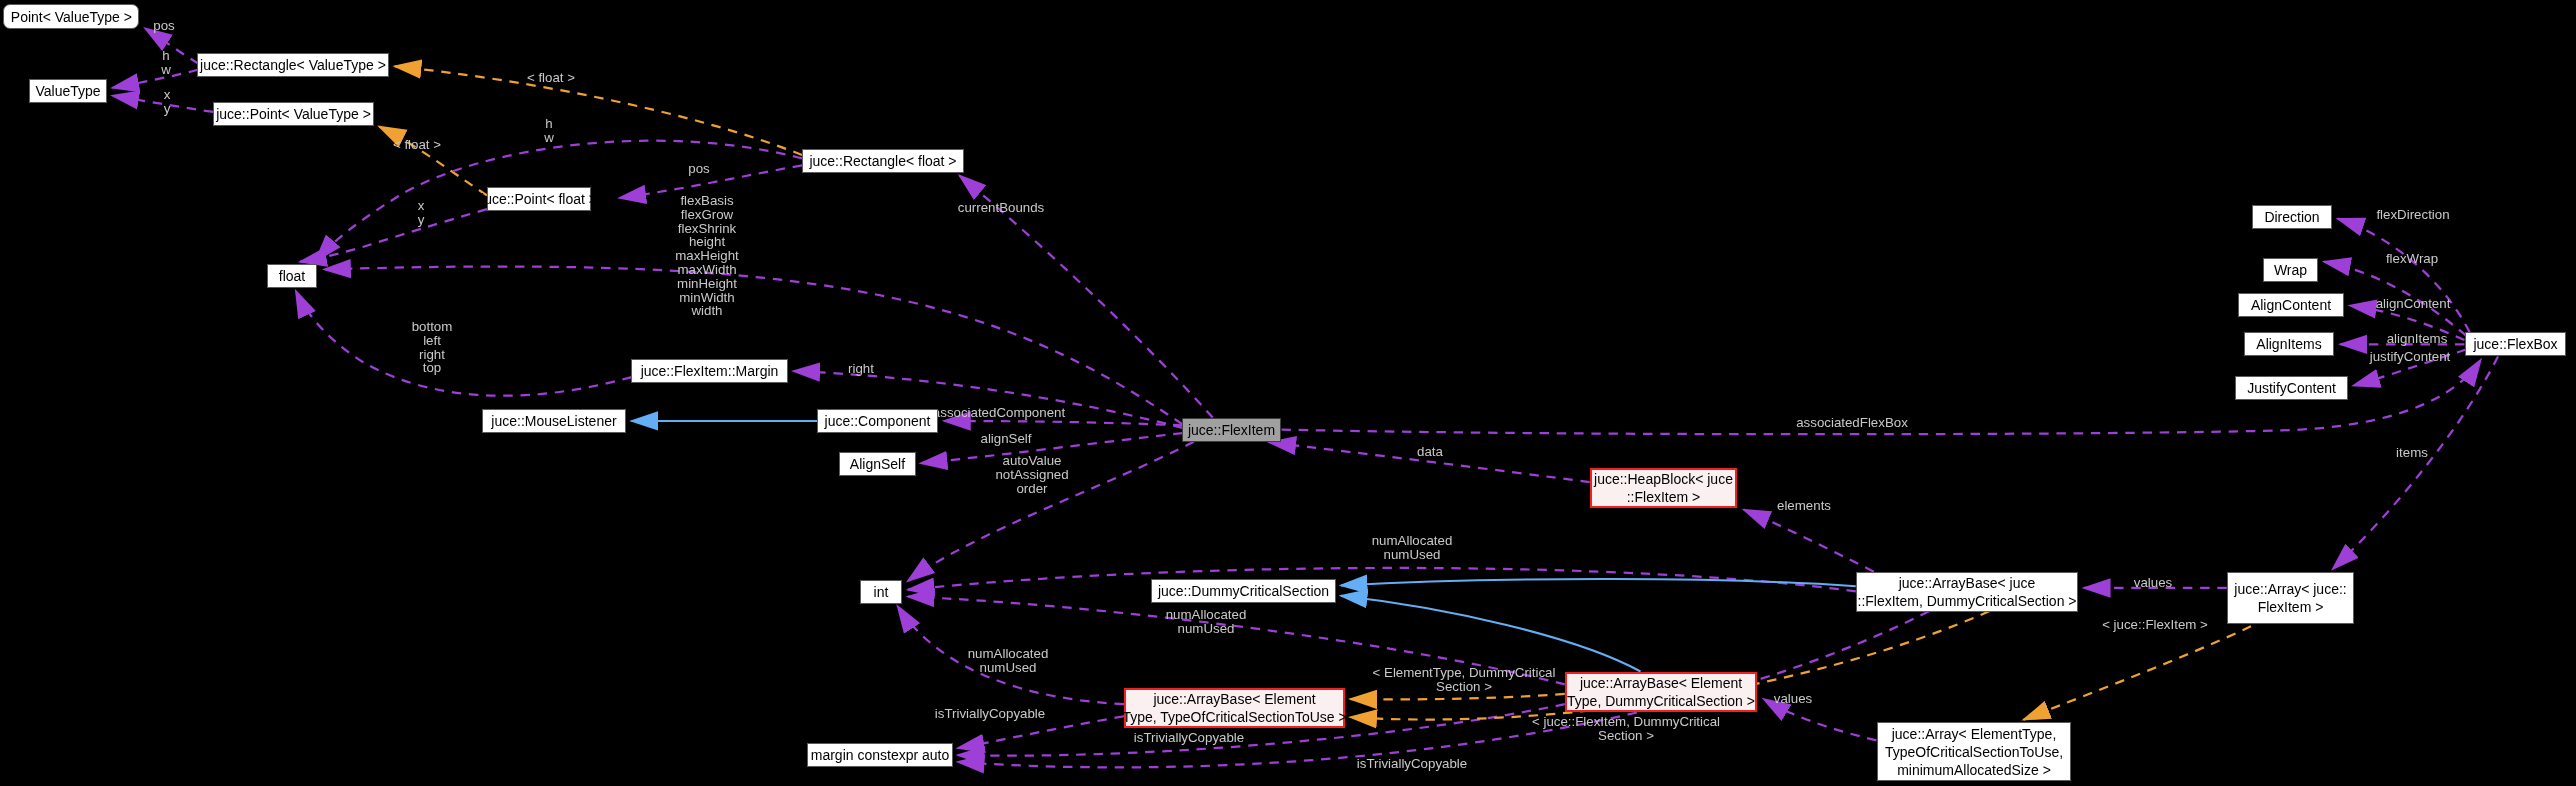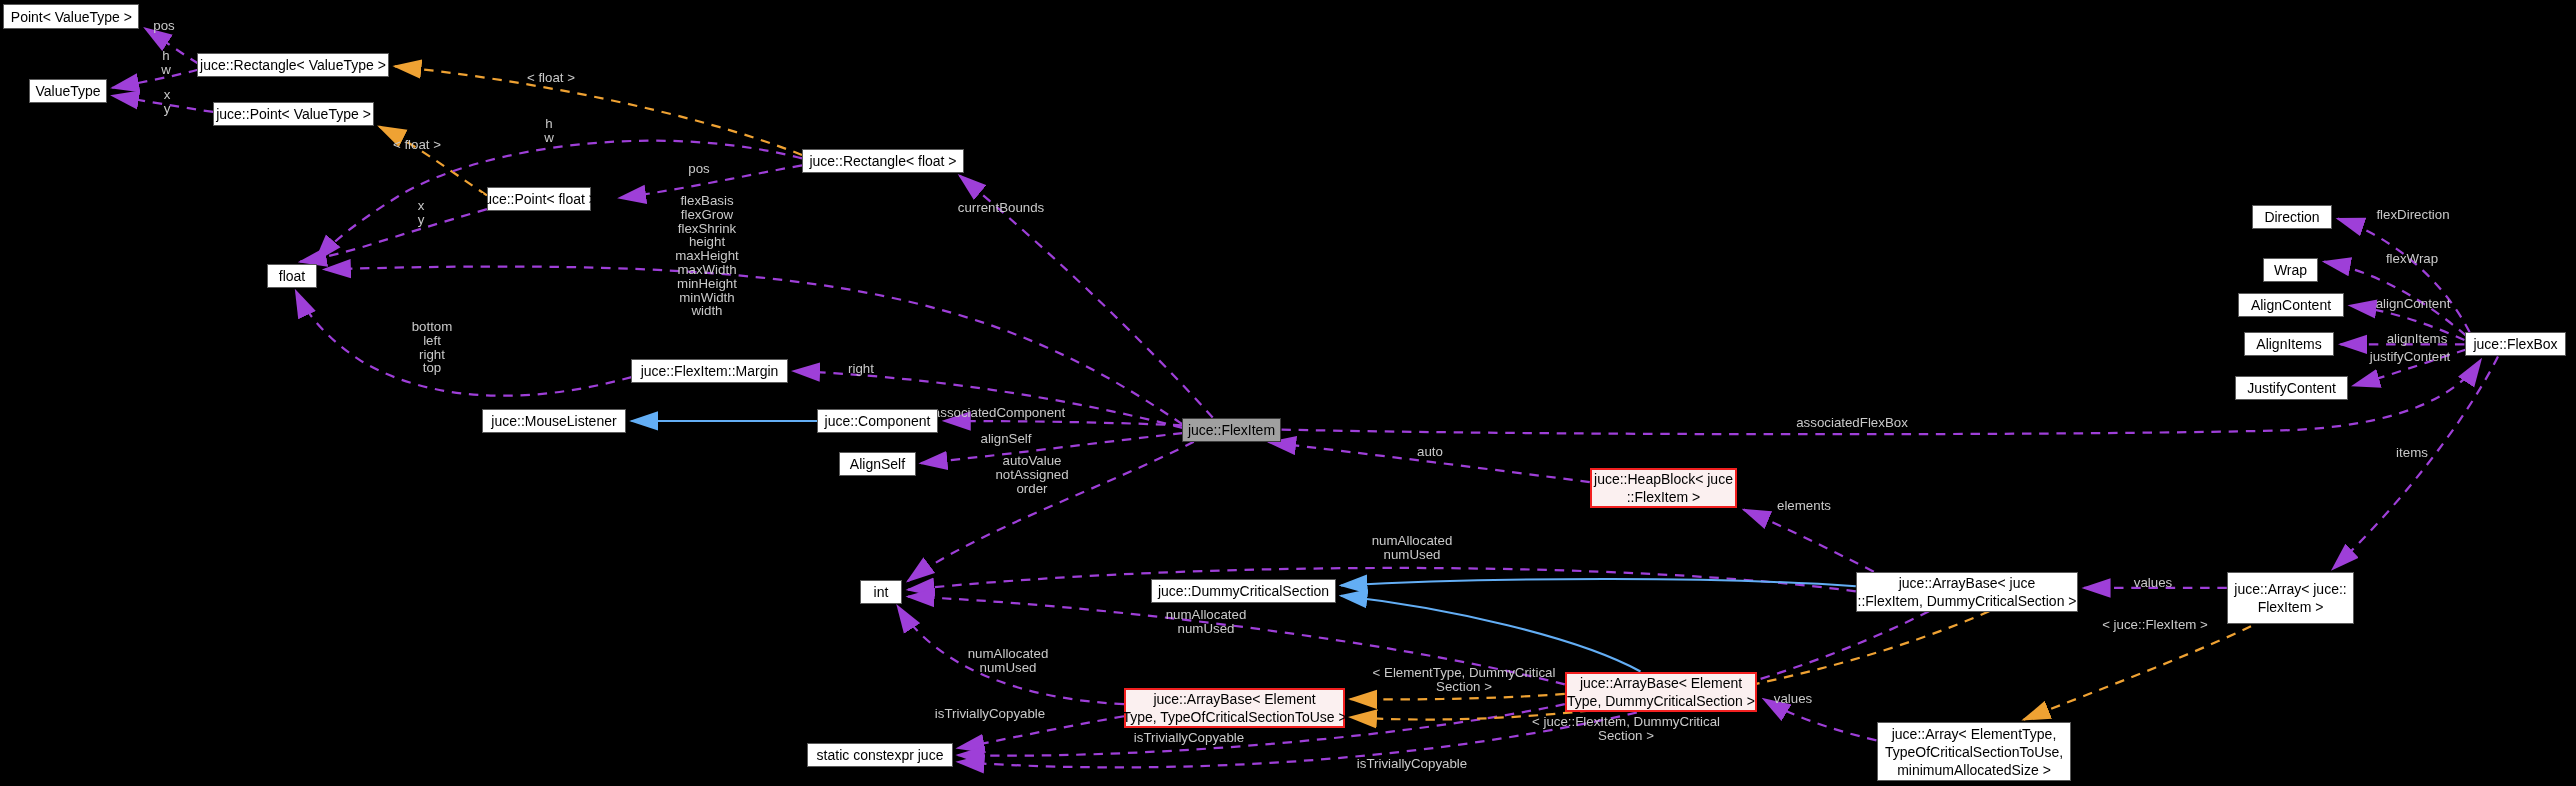--- a/index.html
+++ b/index.html
@@ -105,21 +105,21 @@
     <div class="elabel" style="left: 861px; top: 369px;">right</div>
     <div class="elabel" style="left: 999px; top: 413px;">associatedComponent</div>
     <div class="elabel" style="left: 1006px; top: 439px;">alignSelf</div>
     <div class="elabel" style="left: 1032px; top: 475px;">autoValue
 notAssigned
 order</div>
     <div class="elabel" style="left: 432px; top: 348px;">bottom
 left
 right
 top</div>
-    <div class="elabel" style="left: 1430px; top: 452px;">auto</div>
+    <div class="elabel" style="left: 1430px; top: 452px;">data</div>
     <div class="elabel" style="left: 1852px; top: 423px;">associatedFlexBox</div>
     <div class="elabel" style="left: 1804px; top: 506px;">elements</div>
     <div class="elabel" style="left: 1412px; top: 548px;">numAllocated
 numUsed</div>
     <div class="elabel" style="left: 2153px; top: 583px;">values</div>
     <div class="elabel" style="left: 2412px; top: 453px;">items</div>
     <div class="elabel" style="left: 2413px; top: 215px;">flexDirection</div>
     <div class="elabel" style="left: 2412px; top: 259px;">flexWrap</div>
     <div class="elabel" style="left: 2413px; top: 304px;">alignContent</div>
     <div class="elabel" style="left: 2417px; top: 339px;">alignItems</div>
@@ -130,21 +130,21 @@
 numUsed</div>
     <div class="elabel" style="left: 990px; top: 714px;">isTriviallyCopyable</div>
     <div class="elabel" style="left: 1189px; top: 738px;">isTriviallyCopyable</div>
     <div class="elabel" style="left: 1412px; top: 764px;">isTriviallyCopyable</div>
     <div class="elabel" style="left: 1793px; top: 699px;">values</div>
     <div class="elabel" style="left: 1464px; top: 680px;">&lt; ElementType, DummyCritical
 Section &gt;</div>
     <div class="elabel" style="left: 1626px; top: 729px;">&lt; juce::FlexItem, DummyCritical
 Section &gt;</div>
     <div class="elabel" style="left: 2155px; top: 625px;">&lt; juce::FlexItem &gt;</div>
-    <div class="node normal" style="left: 3.4px; top: 4.3px; width: 136px; height: 25px;">Point&lt; ValueType &gt;</div>
+    <div class="node normal" style="left: 3.4px; top: 4.3px; width: 136px; height: 25px; border-radius: 7px;">Point&lt; ValueType &gt;</div>
     <div class="node normal" style="left: 197px; top: 53px; width: 192px; height: 24px;">juce::Rectangle&lt; ValueType &gt;</div>
     <div class="node normal" style="left: 29px; top: 79px; width: 78px; height: 24px;">ValueType</div>
     <div class="node normal" style="left: 213px; top: 102px; width: 161px; height: 24px;">juce::Point&lt; ValueType &gt;</div>
     <div class="node normal" style="left: 802px; top: 149px; width: 162px; height: 24px;">juce::Rectangle&lt; float &gt;</div>
     <div class="node normal" style="left: 487px; top: 187px; width: 104px; height: 24px;">juce::Point&lt; float &gt;</div>
     <div class="node normal" style="left: 267px; top: 264px; width: 50px; height: 24px;">float</div>
     <div class="node normal" style="left: 631px; top: 359px; width: 157px; height: 24px;">juce::FlexItem::Margin</div>
     <div class="node normal" style="left: 482px; top: 409px; width: 144px; height: 24px;">juce::MouseListener</div>
     <div class="node normal" style="left: 817px; top: 409px; width: 121px; height: 24px;">juce::Component</div>
     <div class="node highlight" style="left: 1182px; top: 418px; width: 99px; height: 24px;">juce::FlexItem</div>
@@ -157,21 +157,21 @@
 ::FlexItem, DummyCriticalSection &gt;</div>
     <div class="node normal" style="left: 2227px; top: 572px; width: 127px; height: 52px;">juce::Array&lt; juce::
 FlexItem &gt;</div>
     <div class="node red" style="left: 1565px; top: 672px; width: 192px; height: 40px;">juce::ArrayBase&lt; Element
 Type, DummyCriticalSection &gt;</div>
     <div class="node red" style="left: 1124px; top: 688px; width: 221px; height: 40px;">juce::ArrayBase&lt; Element
 Type, TypeOfCriticalSectionToUse &gt;</div>
     <div class="node normal" style="left: 1877px; top: 722px; width: 194px; height: 59px;">juce::Array&lt; ElementType,
 TypeOfCriticalSectionToUse,
 minimumAllocatedSize &gt;</div>
-    <div class="node normal" style="left: 807px; top: 743px; width: 146px; height: 24px;">static constexpr juce</div>
+    <div class="node normal" style="left: 807px; top: 743px; width: 146px; height: 24px;">margin constexpr auto</div>
     <div class="node normal" style="left: 2252px; top: 205px; width: 80px; height: 24px;">Direction</div>
     <div class="node normal" style="left: 2263px; top: 258px; width: 55px; height: 24px;">Wrap</div>
     <div class="node normal" style="left: 2238px; top: 293px; width: 106px; height: 24px;">AlignContent</div>
     <div class="node normal" style="left: 2244px; top: 332px; width: 90px; height: 24px;">AlignItems</div>
     <div class="node normal" style="left: 2235px; top: 376px; width: 113px; height: 24px;">JustifyContent</div>
     <div class="node normal" style="left: 2465px; top: 332px; width: 101px; height: 24px;">juce::FlexBox</div>
   </div>
 
 
 </body></html>

